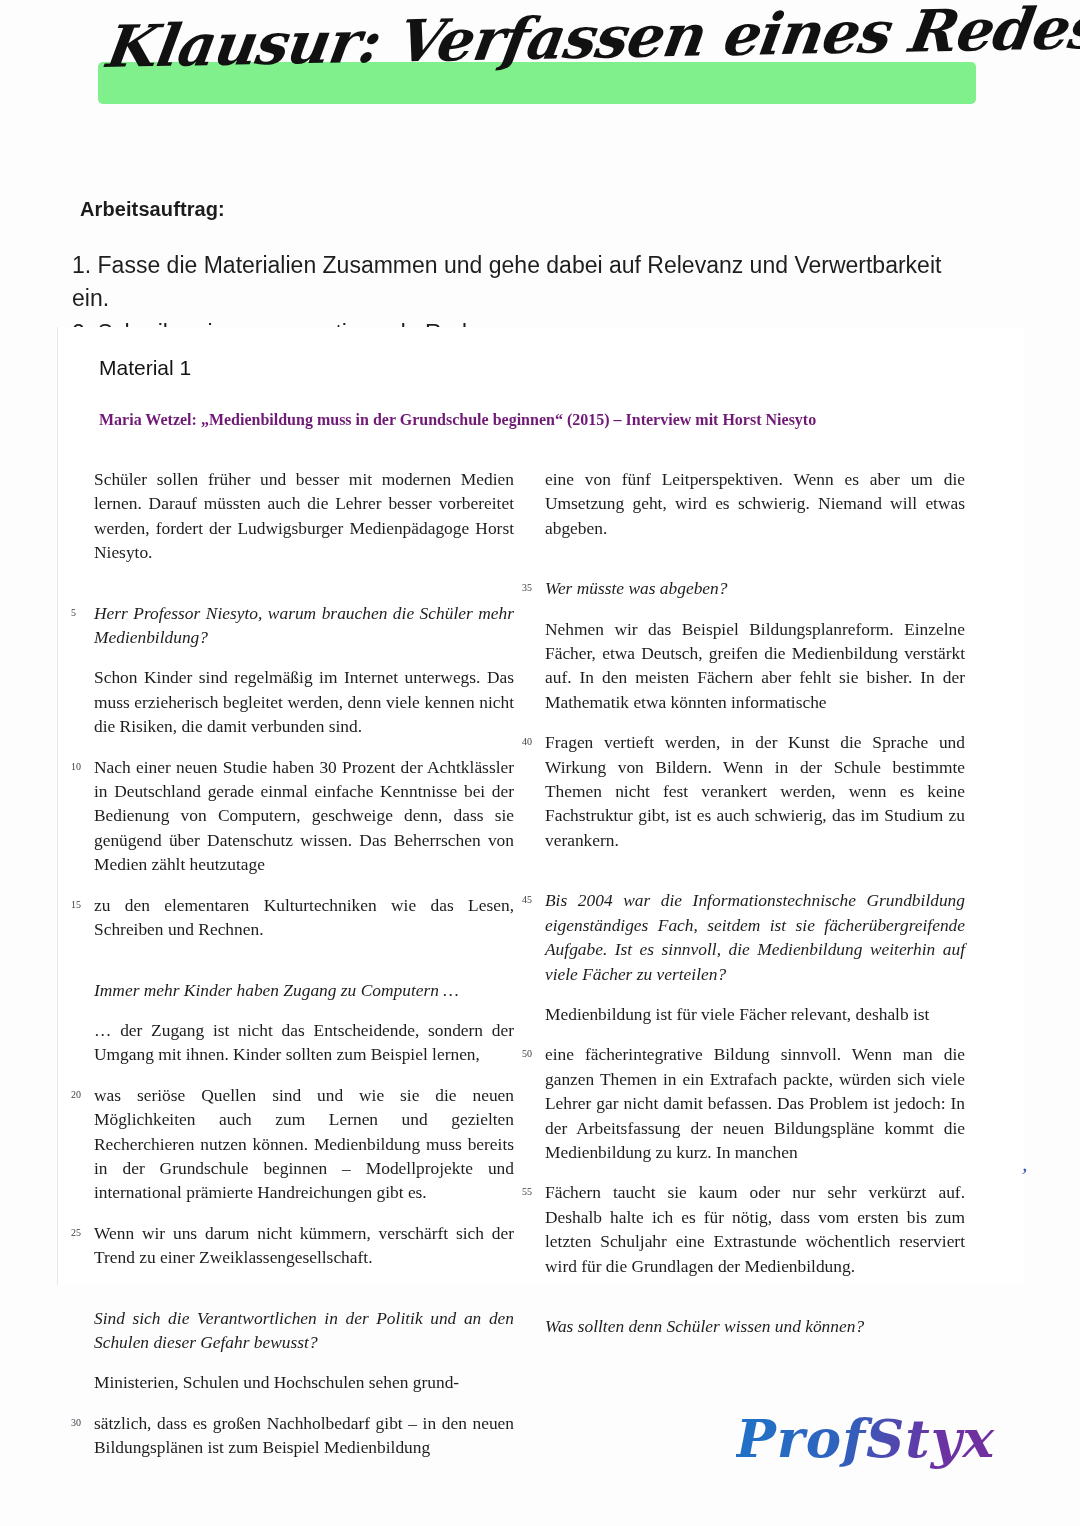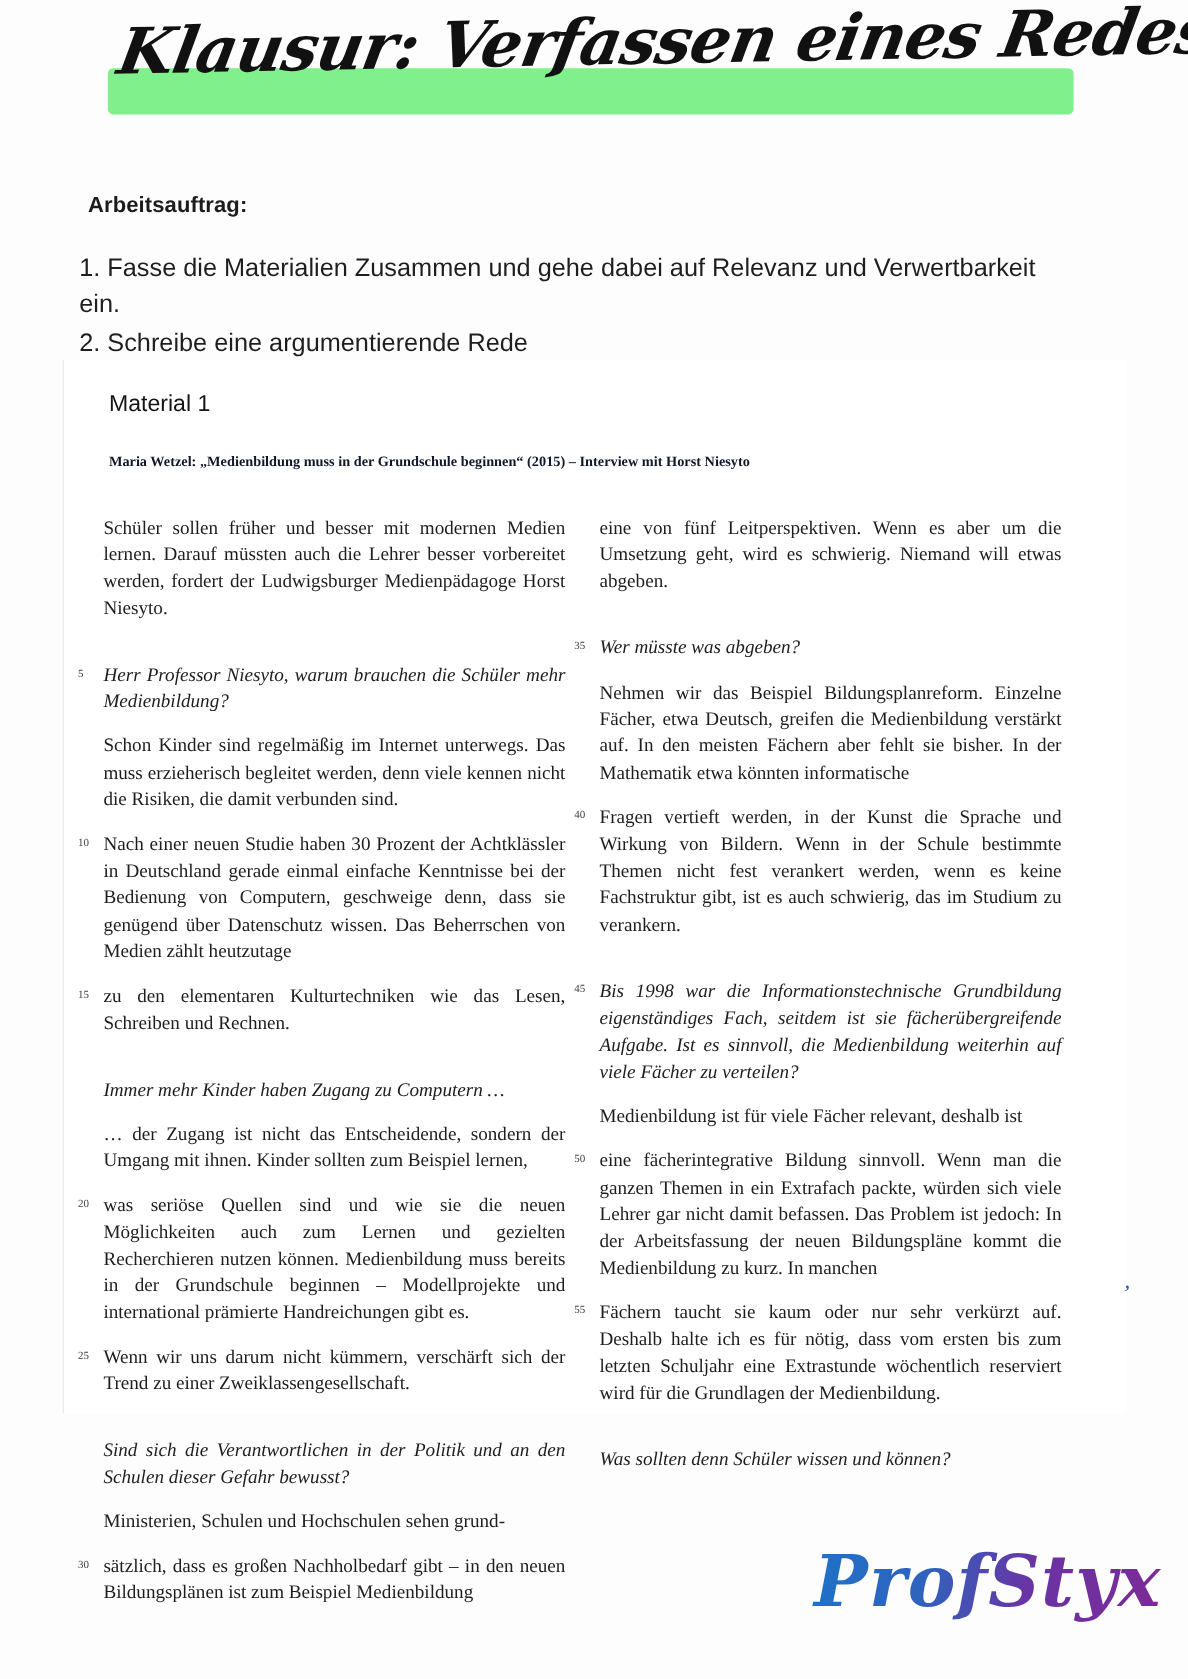--- a/index.html
+++ b/index.html
@@ -48,21 +48,21 @@
     letter-spacing: -1px;
     transform: skewX(-11deg) rotate(-1.1deg);
     transform-origin: left center;
     white-space: nowrap;
   }
 
   
   #assignment {
     position: absolute;
     left: 0;
-    top: 176px;
+    top: 198px;
     width: 1060px;
   }
   #assignment-heading {
     margin: 0 0 28px 80px;
     font-size: 20px;
     font-weight: 700;
     color: #1c1c1c;
     letter-spacing: 0.1px;
   }
   .task-line {
@@ -94,23 +94,23 @@
     color: #141414;
     font-family: "Liberation Sans", sans-serif;
   }
   #source-heading {
     position: absolute;
     left: 41px;
     top: 80px;
     width: 760px;
     font-family: "Liberation Serif", serif;
     font-weight: 700;
-    font-size: 13px;
+    font-size: 16px;
     line-height: 26px;
-    color: #0f172a;
+    color: #701a75;
   }
 
   
   .column {
     position: absolute;
     top: 140px;
     width: 420px;
     font-family: "Liberation Serif", serif;
     font-size: 17.4px;
     line-height: 24.4px;
@@ -161,29 +161,28 @@
     position: absolute;
     left: 736px;
     top: 1392px;
     width: 320px;
     height: 110px;
   }
   #watermark-text {
     font-family: "DejaVu Serif", serif;
     font-style: italic;
     font-weight: 700;
-    font-size: 65px;
+    font-size: 53px;
     line-height: 92px;
     letter-spacing: 1px;
     white-space: nowrap;
     background: linear-gradient(100deg, #1e73c8 0%, #2f62bd 34%, #6a33a4 62%, #7b2a96 100%);
     -webkit-background-clip: text;
     background-clip: text;
     color: transparent;
-    text-align: right;
     -webkit-text-fill-color: transparent;
   }
 </style>
 </head>
 <body>
 
 <div id="title-block">
   <div id="highlighter-bar"></div>
   <div id="handwritten-title">Klausur: Verfassen eines Redeskrips</div>
 </div>
@@ -212,21 +211,21 @@
       <p class="para answer"><span class="linenum">25</span><span>Wenn wir uns darum nicht kümmern, verschärft sich der Trend zu einer Zweiklassengesellschaft.</span></p>
       <p class="para question spaced"><span>Sind sich die Verantwortlichen in der Politik und an den Schulen dieser Gefahr bewusst?</span></p>
       <p class="para answer"><span>Ministerien, Schulen und Hochschulen sehen grund-</span></p>
       <p class="para answer"><span class="linenum">30</span><span>sätzlich, dass es großen Nachholbedarf gibt – in den neuen Bildungsplänen ist zum Beispiel Medienbildung</span></p>
     </div>
   <div class="column" id="column-right">
       <p class="para answer"><span>eine von fünf Leitperspektiven. Wenn es aber um die Umsetzung geht, wird es schwierig. Niemand will etwas abgeben.</span></p>
       <p class="para question spaced"><span class="linenum">35</span><span>Wer müsste was abgeben?</span></p>
       <p class="para answer"><span>Nehmen wir das Beispiel Bildungsplanreform. Einzelne Fächer, etwa Deutsch, greifen die Medienbildung verstärkt auf. In den meisten Fächern aber fehlt sie bisher. In der Mathematik etwa könnten informatische</span></p>
       <p class="para answer"><span class="linenum">40</span><span>Fragen vertieft werden, in der Kunst die Sprache und Wirkung von Bildern. Wenn in der Schule bestimmte Themen nicht fest verankert werden, wenn es keine Fachstruktur gibt, ist es auch schwierig, das im Studium zu verankern.</span></p>
-      <p class="para question spaced"><span class="linenum">45</span><span>Bis 1998 war die Informationstechnische Grundbildung eigenständiges Fach, seitdem ist sie fächerübergreifende Aufgabe. Ist es sinnvoll, die Medienbildung weiterhin auf viele Fächer zu verteilen?</span></p>
+      <p class="para question spaced"><span class="linenum">45</span><span>Bis 2004 war die Informationstechnische Grundbildung eigenständiges Fach, seitdem ist sie fächerübergreifende Aufgabe. Ist es sinnvoll, die Medienbildung weiterhin auf viele Fächer zu verteilen?</span></p>
       <p class="para answer"><span>Medienbildung ist für viele Fächer relevant, deshalb ist</span></p>
       <p class="para answer"><span class="linenum">50</span><span>eine fächerintegrative Bildung sinnvoll. Wenn man die ganzen Themen in ein Extrafach packte, würden sich viele Lehrer gar nicht damit befassen. Das Problem ist jedoch: In der Arbeitsfassung der neuen Bildungspläne kommt die Medienbildung zu kurz. In manchen</span></p>
       <p class="para answer"><span class="linenum">55</span><span>Fächern taucht sie kaum oder nur sehr verkürzt auf. Deshalb halte ich es für nötig, dass vom ersten bis zum letzten Schuljahr eine Extrastunde wöchentlich reserviert wird für die Grundlagen der Medienbildung.</span></p>
       <p class="para question spaced"><span>Was sollten denn Schüler wissen und können?</span></p>
     </div>
 
   <div id="pen-mark">,</div>
 </div>
 
 <div id="watermark">

